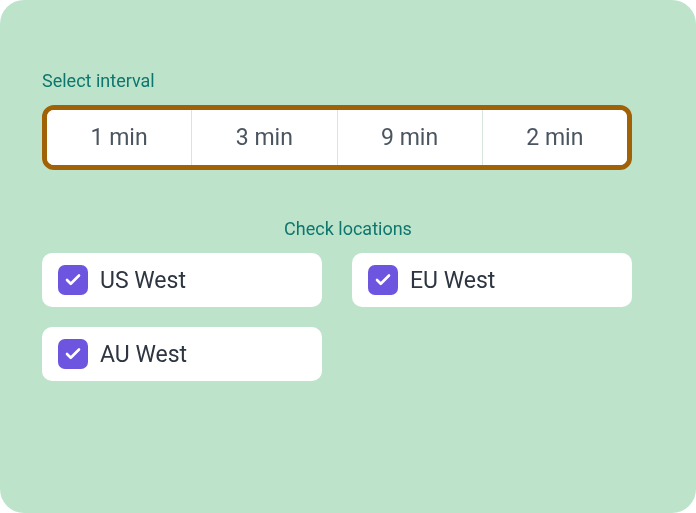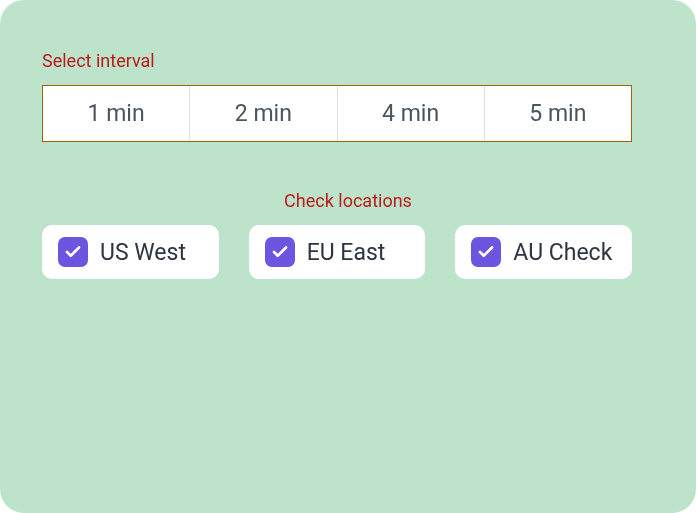--- a/index.html
+++ b/index.html
@@ -14,32 +14,33 @@
       height: 513px;
     }
     .panel {
       width: 696px;
       height: 513px;
       background: #bde4cb;
       border-radius: 24px;
       padding: 50px 42px;
     }
     .section-label {
-      color: #b91c1c;
+      color: #0f766e;
       font-size: 18px;
       font-weight: 400;
       margin-bottom: 14px;
+      margin-top: 20px;
     }
     .interval-group {
       display: flex;
-      border-radius: 0;
+      border-radius: 12px;
       overflow: hidden;
       background: #fff;
       width: 590px;
-      border: 1px solid #a16207;
+      border: 5px solid #a16207;
     }
     .interval-button {
       flex: 1;
       background: #fff;
       border: none;
       border-right: 1px solid #d8e5dc;
       padding: 14px 8px;
       font-size: 23px;
       color: #4a5560;
       cursor: pointer;
@@ -58,21 +59,21 @@
       display: inline-flex;
       align-items: center;
       justify-content: center;
     }
     .locations-section {
       margin-top: 48px;
       text-align: center;
     }
     .locations-grid {
       display: grid;
-      grid-template-columns: 1fr 1fr 1fr;
+      grid-template-columns: 1fr 1fr;
       gap: 20px 30px;
       width: 590px;
     }
     .location-item {
       background: #fff;
       border-radius: 10px;
       padding: 12px 16px;
       display: flex;
       align-items: center;
       gap: 12px;
@@ -99,27 +100,27 @@
 
 <div class="panel">
 
   <div>
     <div class="section-label">Select interval</div>
     <div class="interval-group">
       <button class="interval-button">
         <span>1 min</span>
       </button>
       <button class="interval-button">
-        <span>2 min</span>
+        <span>3 min</span>
       </button>
       <button class="interval-button">
-        <span>4 min</span>
+        <span>9 min</span>
       </button>
       <button class="interval-button">
-        <span>5 min</span>
+        <span>2 min</span>
       </button>
     </div>
   </div>
 
   <div class="locations-section">
     <div class="section-label">Check locations</div>
     <div class="locations-grid">
       <div class="location-item">
         <div class="checkbox">
           <svg width="18" height="18" viewBox="0 0 24 24" fill="none" stroke="#fff" stroke-width="3.5" stroke-linecap="round" stroke-linejoin="round">
@@ -127,26 +128,26 @@
           </svg>
         </div>
         <span class="location-label">US West</span>
       </div>
       <div class="location-item">
         <div class="checkbox">
           <svg width="18" height="18" viewBox="0 0 24 24" fill="none" stroke="#fff" stroke-width="3.5" stroke-linecap="round" stroke-linejoin="round">
             <polyline points="20 6 9 17 4 12"></polyline>
           </svg>
         </div>
-        <span class="location-label">EU East</span>
+        <span class="location-label">EU West</span>
       </div>
       <div class="location-item">
         <div class="checkbox">
           <svg width="18" height="18" viewBox="0 0 24 24" fill="none" stroke="#fff" stroke-width="3.5" stroke-linecap="round" stroke-linejoin="round">
             <polyline points="20 6 9 17 4 12"></polyline>
           </svg>
         </div>
-        <span class="location-label">AU Check</span>
+        <span class="location-label">AU West</span>
       </div>
     </div>
   </div>
 
 </div>
 
 </body></html>

